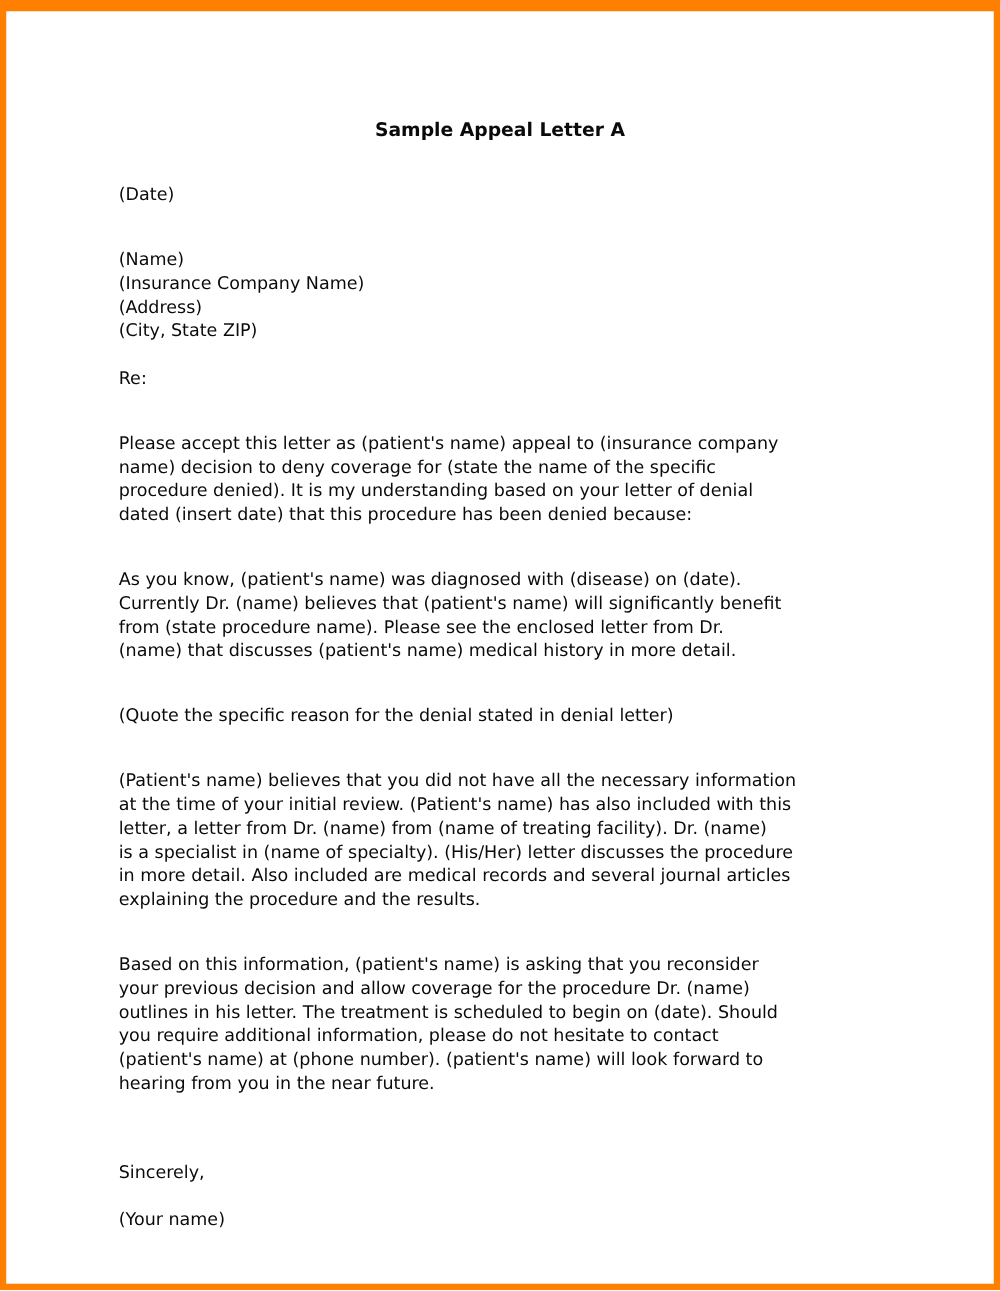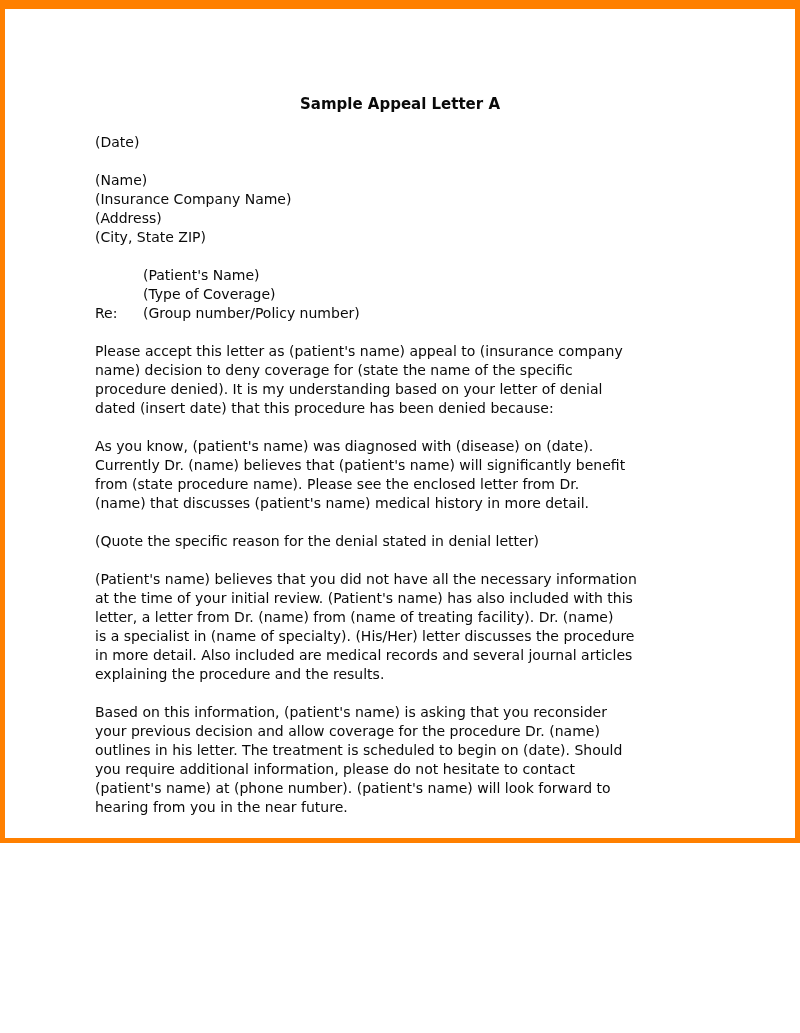--- a/index.html
+++ b/index.html
@@ -5,21 +5,21 @@
   * { margin: 0; padding: 0; box-sizing: border-box; }
   html, body { background: #ffffff; }
   body {
     width: 800px;
     height: 1033px;
     font-family: "DejaVu Sans", "Liberation Sans", sans-serif;
     color: #0a0a0a;
   }
   .page {
     width: 800px;
-    height: 843px;
+    height: 1032px;
     background: #ffffff;
     border-style: solid;
     border-color: var(--border-color, #FF8000);
     border-top-width: 9px;
     border-left-width: 5px;
     border-right-width: 5px;
     border-bottom-width: 5px;
     overflow: hidden;
   }
   .letter {
@@ -30,21 +30,21 @@
   .letter-title {
     font-size: 15px;
     line-height: 19px;
     font-weight: bold;
     text-align: center;
     
     margin-left: -90px;
     margin-right: -80px;
   }
   .block {
-    margin-top: 19px;
+    margin-top: 33px;
     white-space: pre-line;
   }
   .re-row {
     margin-top: 19px;
     display: flex;
     align-items: flex-end;
   }
   .re-label {
     width: 48px;
     flex: 0 0 48px;
@@ -64,23 +64,20 @@
 
     <div class="block">(Date)</div>
 
     <div class="block">(Name)
 (Insurance Company Name)
 (Address)
 (City, State ZIP)</div>
 
     <div class="re-row">
       <div class="re-label">Re:</div>
-      <div class="re-items">(Patient's Name)
-(Type of Coverage)
-(Group number/Policy number)</div>
     </div>
 
 
     <div class="block">Please accept this letter as (patient's name) appeal to (insurance company
 name) decision to deny coverage for (state the name of the specific
 procedure denied). It is my understanding based on your letter of denial
 dated (insert date) that this procedure has been denied because:</div>
 
     <div class="block">As you know, (patient's name) was diagnosed with (disease) on (date).
 Currently Dr. (name) believes that (patient's name) will significantly benefit

